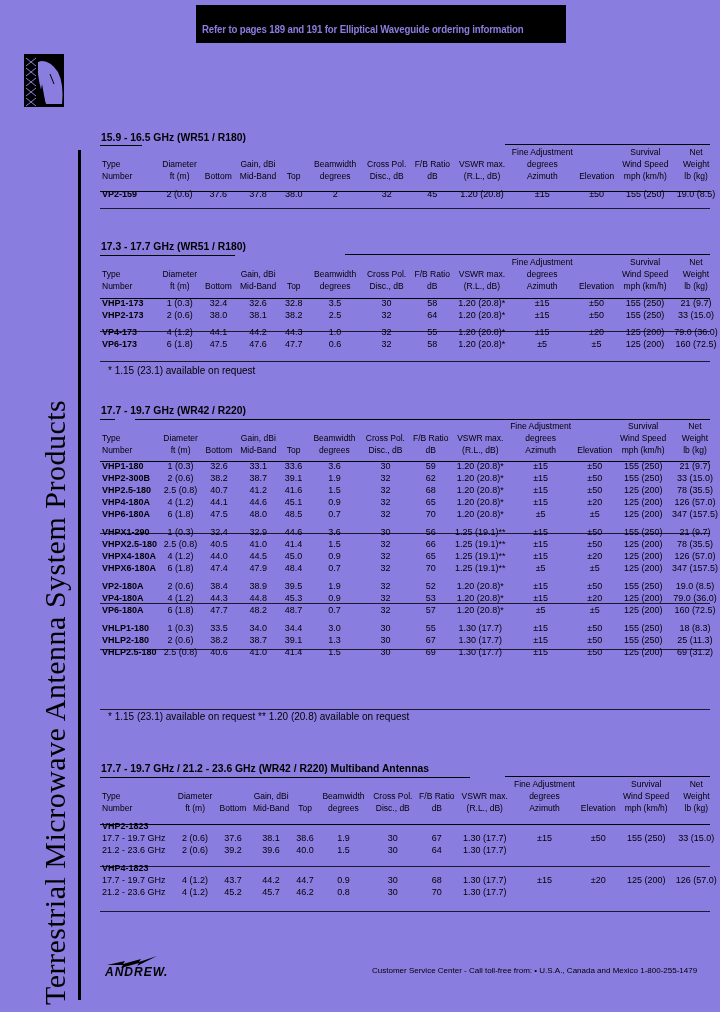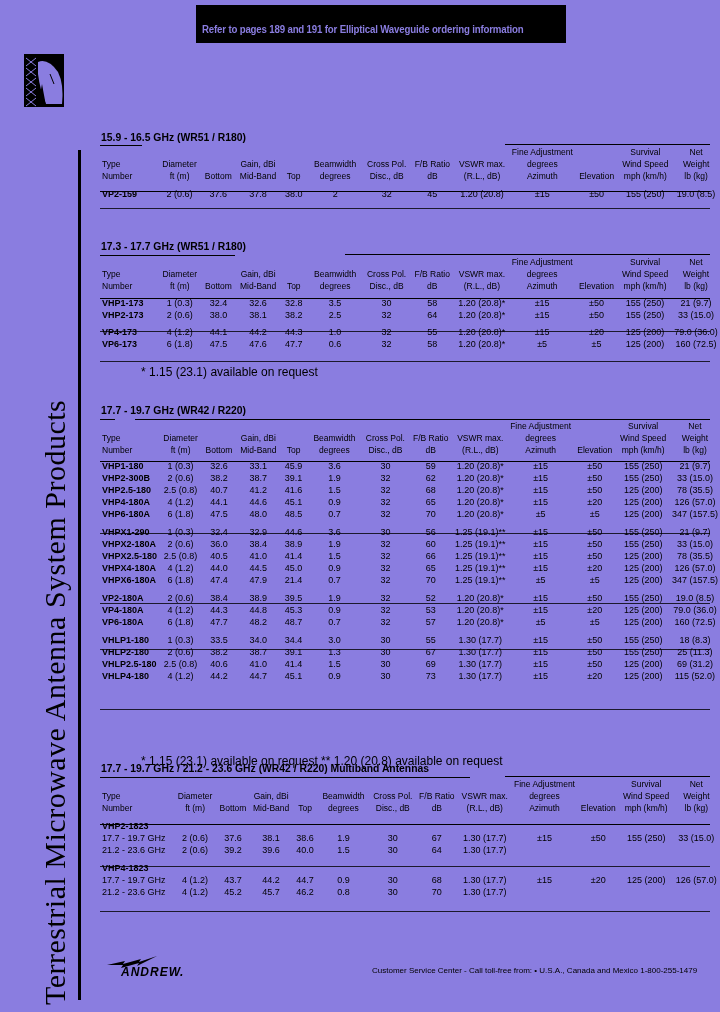--- a/index.html
+++ b/index.html
@@ -14,24 +14,24 @@
   .spine-rule{position:absolute;left:78px;top:150px;width:3px;height:850px;background:#000;}
   .section-title{position:absolute;left:101px;font-size:11.5px;font-weight:bold;white-space:nowrap;
        transform:scaleX(0.9);transform-origin:left;}
   table.spec{position:absolute;left:100px;border-collapse:collapse;font-size:9px;}
   table.spec td,table.spec th{padding:0 2px;white-space:nowrap;height:12px;line-height:12px;
        font-weight:normal;text-align:center;}
   table.spec th{font-weight:normal;font-size:8.5px;vertical-align:bottom;}
   table.spec td.type{font-weight:bold;text-align:left;}
   table.spec td.sub{text-align:left;font-weight:normal;}
   .hline{position:absolute;height:1px;background:#000;}
-  .footnote{position:absolute;left:108px;font-size:12px;white-space:nowrap;margin-left:33px;}
+  .footnote{position:absolute;left:108px;font-size:10px;white-space:nowrap;}
   .footer-logo{position:absolute;left:105px;top:955px;}
   .footer-logo .bolt{position:absolute;left:2px;top:0;width:56px;height:14px;}
-  .footer-logo .name{position:absolute;left:16px;top:10px;font-weight:bold;font-style:italic;font-size:12px;letter-spacing:1px;}
+  .footer-logo .name{position:absolute;left:0;top:10px;font-weight:bold;font-style:italic;font-size:12px;letter-spacing:1px;}
   .footer-text{position:absolute;left:372px;top:966px;font-size:8px;white-space:nowrap;}
 </style>
 </head>
 <body>
 
 <div class="banner">
   <span>Refer to pages 189 and 191 for Elliptical Waveguide ordering information</span>
 </div>
 
 <div class="logo-box">
@@ -204,21 +204,21 @@
     <th style="width:44px"><span>Net</span><br><span>Weight</span><br><span>lb (kg)</span></th>
   </tr>
   <tr style="height:4px">
         <td colspan="13" style="height:4px"></td>
       </tr>
   <tr>
         <td class="type">VHP1-180</td>
         <td>1 (0.3)</td>
         <td>32.6</td>
         <td>33.1</td>
-        <td>45.9</td>
+        <td>33.6</td>
         <td>3.6</td>
         <td>30</td>
         <td>59</td>
         <td>1.20 (20.8)*</td>
         <td>±15</td>
         <td>±50</td>
         <td>155 (250)</td>
         <td>21 (9.7)</td>
       </tr>
   <tr>
@@ -293,35 +293,20 @@
         <td>3.6</td>
         <td>30</td>
         <td>56</td>
         <td>1.25 (19.1)**</td>
         <td>±15</td>
         <td>±50</td>
         <td>155 (250)</td>
         <td>21 (9.7)</td>
       </tr>
   <tr>
-        <td class="type">VHPX2-180A</td>
-        <td>2 (0.6)</td>
-        <td>36.0</td>
-        <td>38.4</td>
-        <td>38.9</td>
-        <td>1.9</td>
-        <td>32</td>
-        <td>60</td>
-        <td>1.25 (19.1)**</td>
-        <td>±15</td>
-        <td>±50</td>
-        <td>155 (250)</td>
-        <td>33 (15.0)</td>
-      </tr>
-  <tr>
         <td class="type">VHPX2.5-180</td>
         <td>2.5 (0.8)</td>
         <td>40.5</td>
         <td>41.0</td>
         <td>41.4</td>
         <td>1.5</td>
         <td>32</td>
         <td>66</td>
         <td>1.25 (19.1)**</td>
         <td>±15</td>
@@ -342,21 +327,21 @@
         <td>±15</td>
         <td>±20</td>
         <td>125 (200)</td>
         <td>126 (57.0)</td>
       </tr>
   <tr>
         <td class="type">VHPX6-180A</td>
         <td>6 (1.8)</td>
         <td>47.4</td>
         <td>47.9</td>
-        <td>21.4</td>
+        <td>48.4</td>
         <td>0.7</td>
         <td>32</td>
         <td>70</td>
         <td>1.25 (19.1)**</td>
         <td>±5</td>
         <td>±5</td>
         <td>125 (200)</td>
         <td>347 (157.5)</td>
       </tr>
   <tr style="height:6px">
@@ -447,44 +432,29 @@
         <td>41.0</td>
         <td>41.4</td>
         <td>1.5</td>
         <td>30</td>
         <td>69</td>
         <td>1.30 (17.7)</td>
         <td>±15</td>
         <td>±50</td>
         <td>125 (200)</td>
         <td>69 (31.2)</td>
-      </tr>
-  <tr>
-        <td class="type">VHLP4-180</td>
-        <td>4 (1.2)</td>
-        <td>44.2</td>
-        <td>44.7</td>
-        <td>45.1</td>
-        <td>0.9</td>
-        <td>30</td>
-        <td>73</td>
-        <td>1.30 (17.7)</td>
-        <td>±15</td>
-        <td>±20</td>
-        <td>125 (200)</td>
-        <td>115 (52.0)</td>
       </tr>
 </tbody>
   </table>
 <div class="hline" style="left:100px;top:461px;width:610px;"></div>
 <div class="hline" style="left:100px;top:533px;width:610px;opacity:0.8"></div>
 <div class="hline" style="left:100px;top:603px;width:610px;opacity:0.8"></div>
 <div class="hline" style="left:100px;top:649px;width:610px;opacity:0.8"></div>
 <div class="hline" style="left:100px;top:709px;width:610px;opacity:0.8"></div>
-<div class="footnote" style="top:754px;text-align:center;">* 1.15 (23.1) available on request   ** 1.20 (20.8) available on request</div>
+<div class="footnote" style="top:711px;text-align:center;">* 1.15 (23.1) available on request   ** 1.20 (20.8) available on request</div>
 
 <div class="section-title" style="top:762px;">17.7 - 19.7 GHz / 21.2 - 23.6 GHz (WR42 / R220) Multiband Antennas</div>
 <div class="hline" style="left:100px;top:777px;width:370px;"></div>
 <div class="hline" style="left:505px;top:776px;width:205px;"></div>
 <table class="spec" style="top:778px;">
   <tbody>
       <tr>
     <th style="width:72px;text-align:left"><br><span>Type</span><br><span>Number</span></th>
     <th style="width:40px"><br><span>Diameter</span><br><span>ft (m)</span></th>
     <th style="width:30px"><br><br><span>Bottom</span></th>

